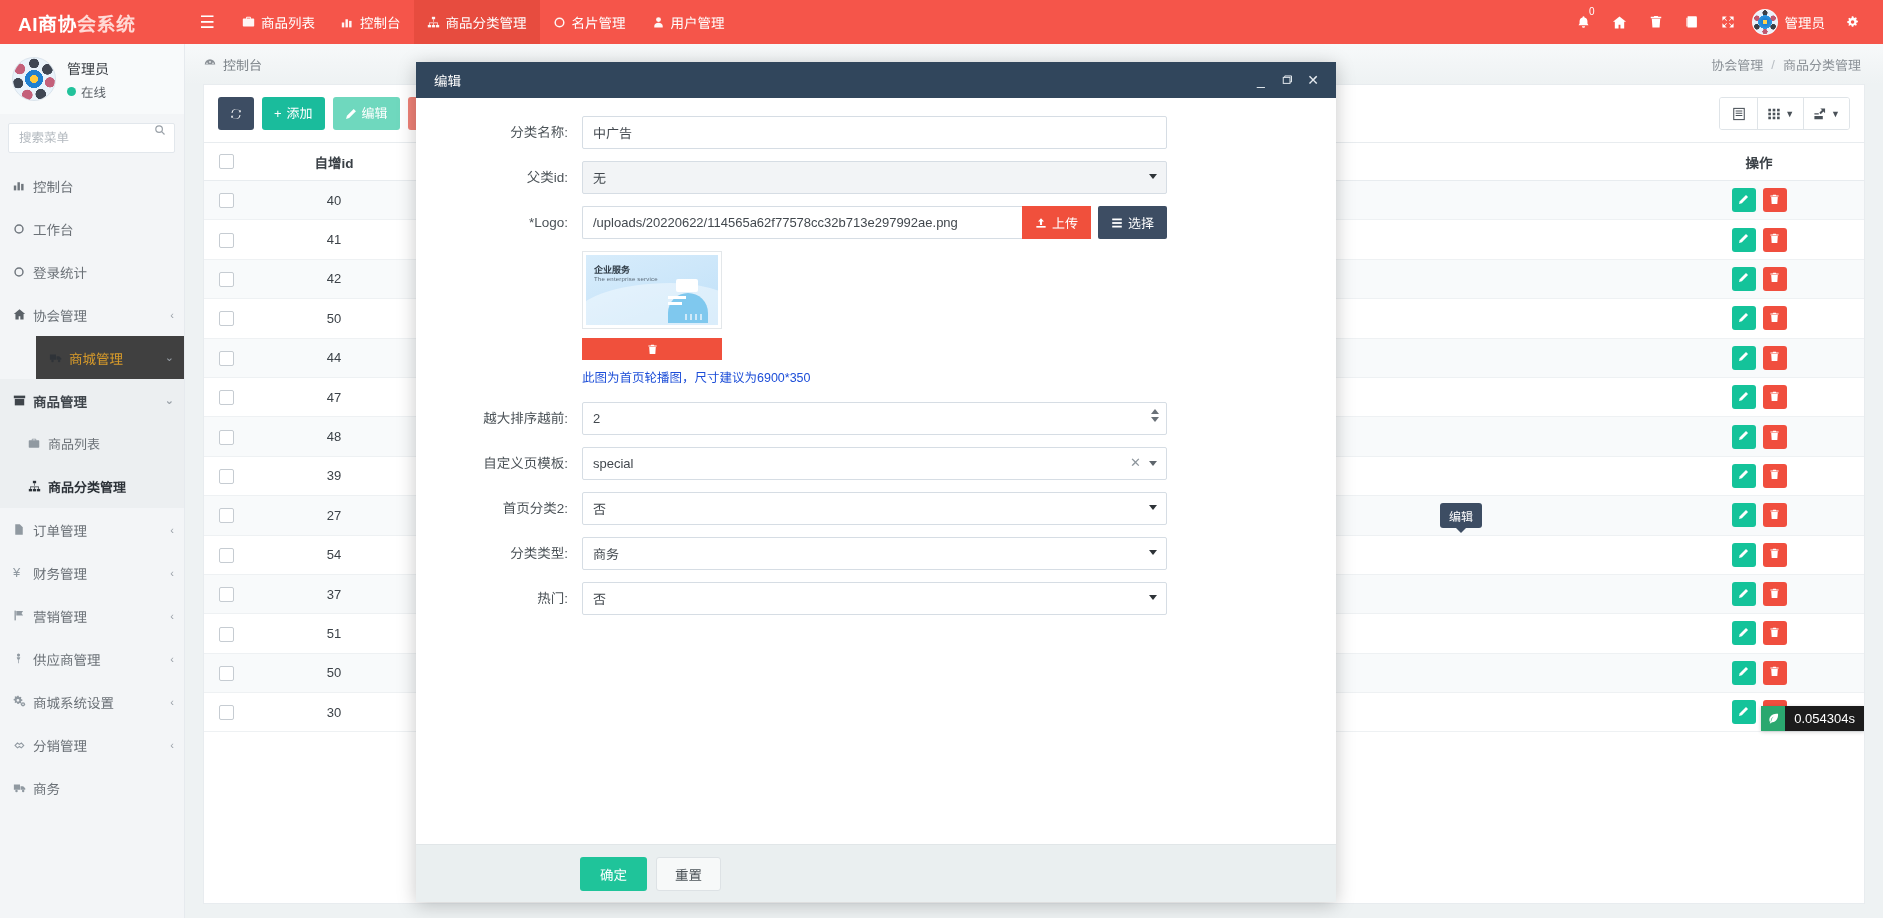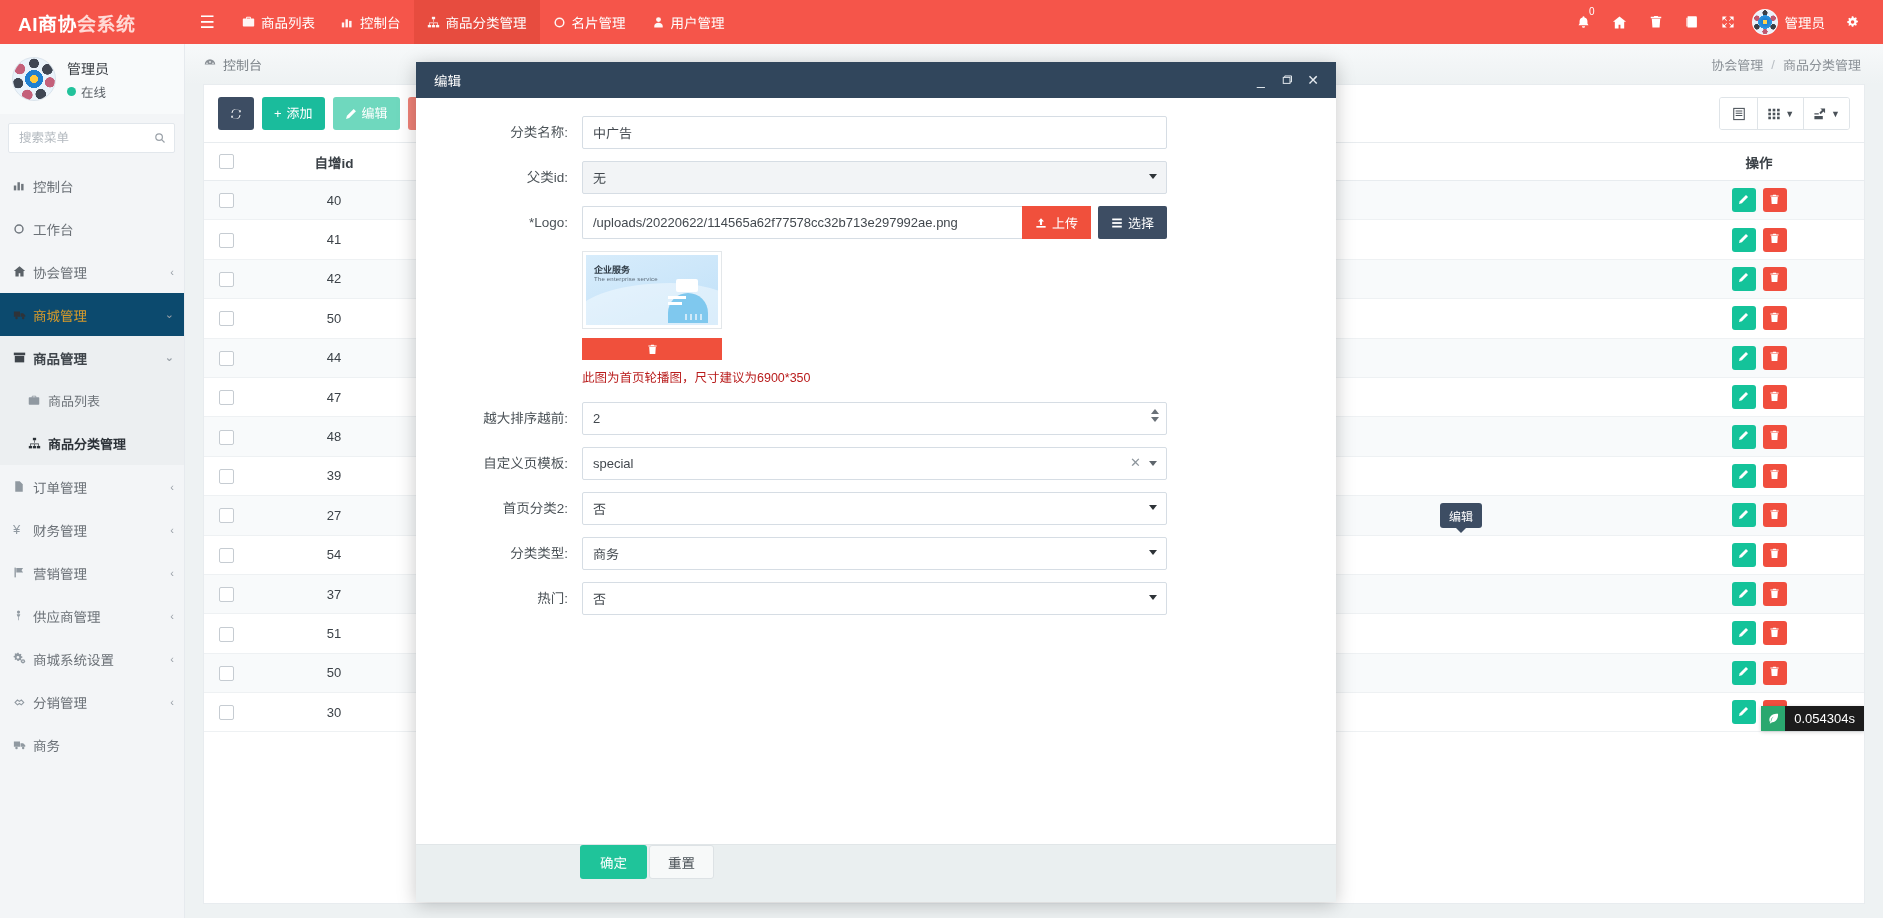--- a/index.html
+++ b/index.html
@@ -101,42 +101,42 @@
       radial-gradient(circle at 12% 60%, #3f4653 0 11%, transparent 12%),
       radial-gradient(circle at 16% 26%, #c4607a 0 11%, transparent 12%);
   }
   .side-user-meta .nm { font-size: 14px; color: #3a3f44; margin-bottom: 4px; }
   .side-user-meta .st { font-size: 12.5px; color: #5c6268; display: flex; align-items: center; gap: 5px; }
   .dot-online { width: 9px; height: 9px; border-radius: 50%; background: #22c29b; display: inline-block; }
 
   .side-search { padding: 9px 9px 9px 8px; }
   .side-search-box {
     position: relative; background: #fff; border: 1px solid #e2e7ec; border-radius: 2px;
-    height: 30px; display: flex; align-items: center;
+    height: 30px; display: flex; align-items: flex-start;
   }
   .side-search-box input {
     border: 0; outline: 0; background: transparent; height: 28px; width: 100%;
     padding: 0 26px 0 10px; font-size: 12.5px; color: #555;
     font-family: "Liberation Sans", sans-serif;
   }
   .side-search-box input::placeholder { color: #b3b9bf; }
   .side-search-ic { position: absolute; right: 8px; color: #9aa1a8; font-size: 12px; }
 
   .menu { padding-top: 2px; }
   .menu-item {
     display: flex; align-items: center; height: 43px; padding: 0 10px 0 13px;
     font-size: 13.5px; color: #6b7177; cursor: pointer; position: relative;
     white-space: nowrap;
   }
   .menu-item .mi-ic { width: 20px; font-size: 13px; color: #9099a1; flex: none; display:inline-flex; align-items:center; }
   .menu-item .mi-label { flex: 1; }
   .menu-item .mi-caret { font-size: 11px; color: #9aa1a8; }
   .menu-item.lvl1-open { background: #eceff1; color: #3f454b; font-weight: bold; }
   .menu-item.lvl1-open .mi-ic { color: #3f454b; }
-  .menu-item.is-shop { background: #0c4a6e; }
+  .menu-item.is-shop { background: #404040; margin-left: 36px; }
   .menu-item.is-shop .mi-label { color: #d89b2a; }
   .menu-item.sub { padding-left: 28px; font-size: 13px; }
   .menu-item.sub.active { color: #2b3137; font-weight: bold; }
   .menu-item.sub.active .mi-ic { color: #2b3137; }
   .submenu-wrap { background: #eceff1; }
 
   
   .main {
     position: absolute; left: 185px; top: 44px; width: 1698px; height: 874px;
     background: #eef2f3; overflow: hidden;
@@ -306,25 +306,25 @@
   }
   .thumb .art .ln1 { position: absolute; right: 22px; top: 19px; width: 18px; height: 3px; background: #fff; }
   .thumb .art .ln2 { position: absolute; right: 26px; top: 25px; width: 14px; height: 3px; background: #fff; }
   .thumb .art .bars { position: absolute; right: 6px; bottom: 3px; display: flex; gap: 3px; }
   .thumb .art .bars i { width: 2px; height: 6px; background: #cfe9f8; display: block; }
 
   .btn-thumbdel {
     width: 140px; height: 22px; background: #f0503c; color: #fff; border: 0; cursor: pointer;
     display: flex; align-items: center; justify-content: center; font-size: 11px; margin-top: 9px;
   }
-  .hint { font-size: 12.5px; color: #b91c1c; margin-top: 7px; }
+  .hint { font-size: 12.5px; color: #1d4ed8; margin-top: 7px; }
 
   .modal-foot {
     height: 58px; background: #eaeff0; border-top: 1px solid #e1e6e8;
-    display: flex; align-items: flex-start; padding-left: 164px; gap: 2px; flex: none;
+    display: flex; align-items: center; padding-left: 164px; gap: 9px; flex: none;
   }
   .btn-ok { background: #1fc49a; color: #fff; border: 0; height: 34px; padding: 0 20px; border-radius: 3px;
     font-size: 13.5px; cursor: pointer; font-family: "Liberation Sans", sans-serif; }
   .btn-reset { background: #f7f9f9; color: #4c5358; border: 1px solid #dde2e5; height: 34px; padding: 0 18px;
     border-radius: 3px; font-size: 13.5px; cursor: pointer; font-family: "Liberation Sans", sans-serif; }
 
   svg.icn { display: block; }
 </style>
 </head>
 <body>
@@ -466,20 +466,28 @@
 
       <div class="menu-item">
         <span class="mi-ic">
           <svg class="icn" width="12" height="12" viewBox="0 0 16 16" fill="none" stroke="#6f767d" stroke-width="1.9">
               <circle cx="8" cy="8" r="5.3"></circle>
             </svg>
         </span>
         <span class="mi-label">工作台</span>
       </div>
 
+      <div class="menu-item">
+        <span class="mi-ic">
+          <svg class="icn" width="12" height="12" viewBox="0 0 16 16" fill="none" stroke="#6f767d" stroke-width="1.9">
+              <circle cx="8" cy="8" r="5.3"></circle>
+            </svg>
+        </span>
+        <span class="mi-label">登录统计</span>
+      </div>
 
       <div class="menu-item">
         <span class="mi-ic">
           <svg class="icn" width="13" height="13" viewBox="0 0 16 16" fill="#5b6268">
               <path d="M8 1.6 1 7.3h2v7h4v-4h2v4h4v-7h2z"></path>
             </svg>
         </span>
         <span class="mi-label">协会管理</span>
         <span class="mi-caret">‹</span>
       </div>

